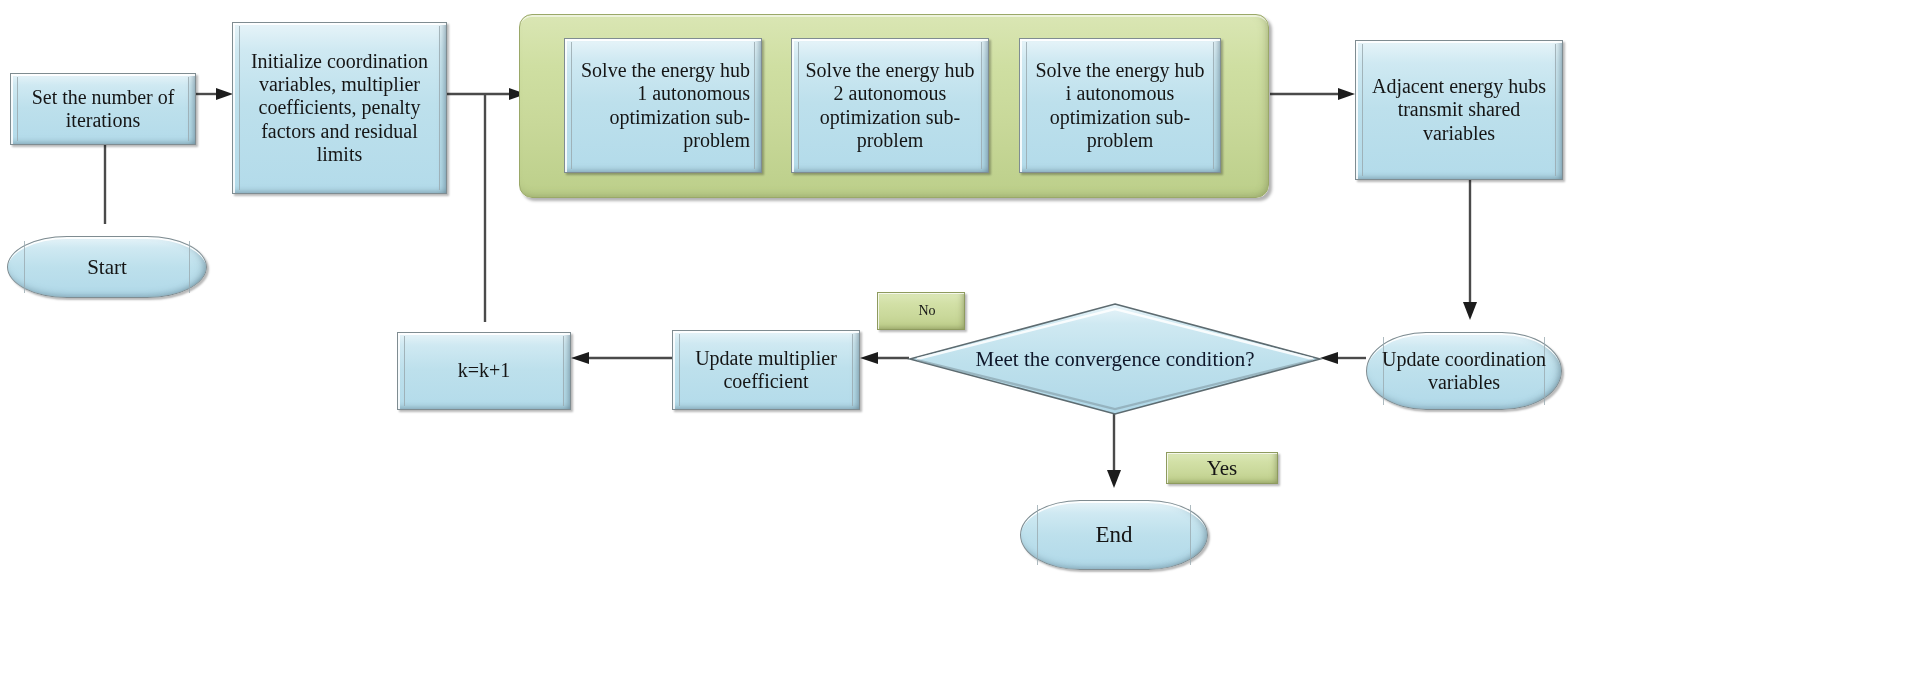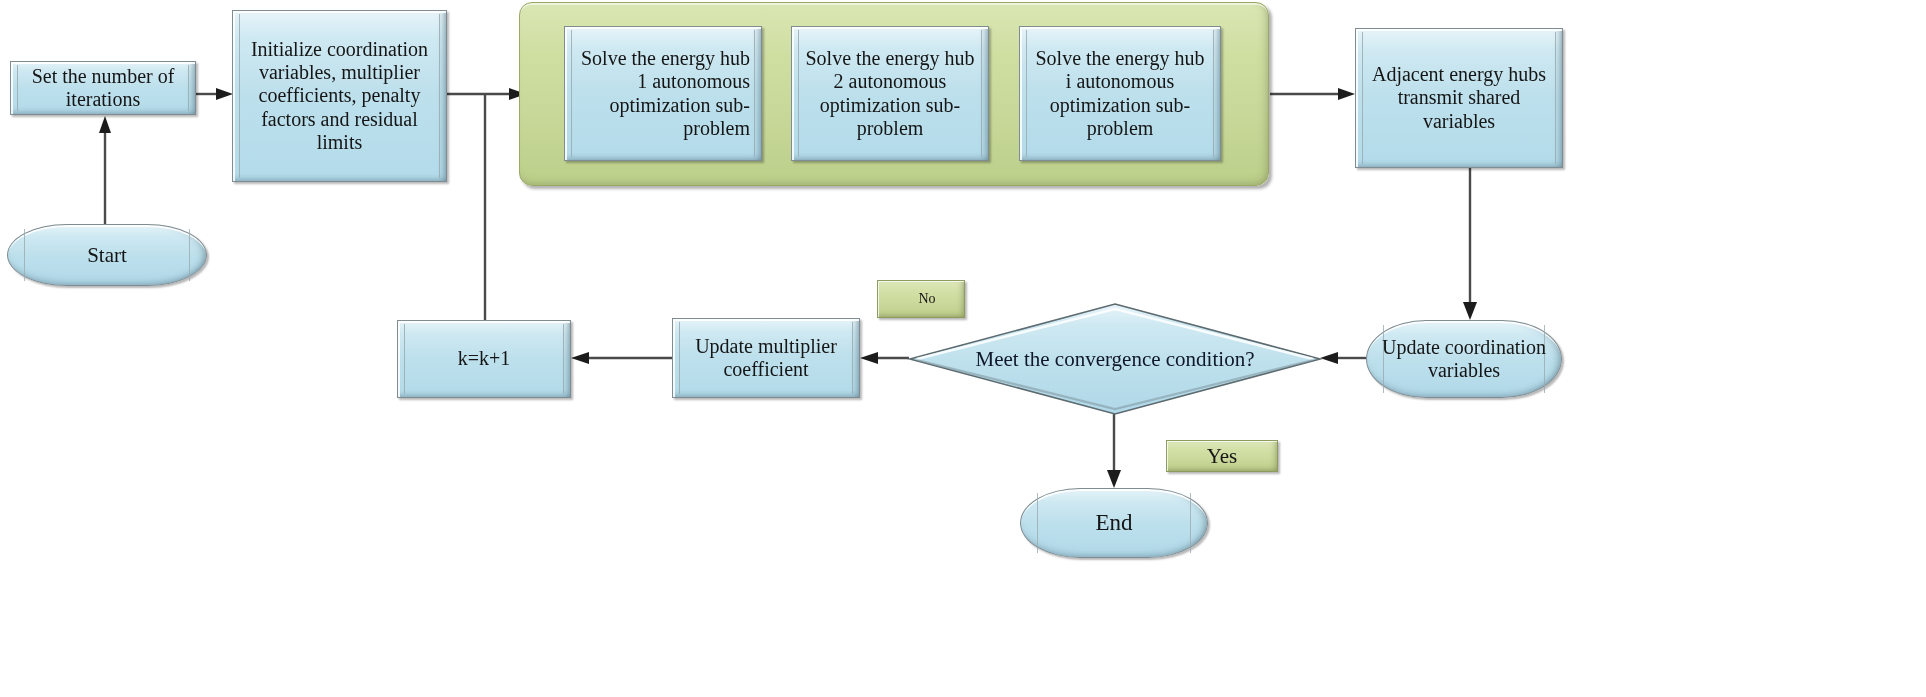--- a/index.html
+++ b/index.html
@@ -3,21 +3,21 @@
 <meta charset="utf-8">
 <style>
   html,body{margin:0;padding:0;background:#ffffff;}
   #canvas{
     position:relative;
     width:1926px;height:697px;
     background:#ffffff;
     font-family:"Liberation Serif","DejaVu Serif",serif;
     overflow:hidden;
   }
-  .node{position:absolute;box-sizing:border-box;}
+  .node{position:absolute;box-sizing:border-box;margin-top:12px;}
 
   
   .proc{
     background:linear-gradient(180deg,#e7f4f9 0%,#cfe9f2 16%,#bde0ec 48%,#b3dbea 100%);
     border:1px solid #7f8c91;
     box-shadow: inset 3px 0 0 -1px rgba(255,255,255,.85),
                 inset 0 3px 0 -1px rgba(255,255,255,.9),
                 inset -7px 0 7px -6px rgba(90,120,135,.75),
                 inset 0 -6px 6px -5px rgba(90,120,135,.6),
                 2px 2px 2px rgba(0,0,0,.28);
@@ -122,21 +122,21 @@
     <polygon class="arw" points="571,358 589,352 589,364"></polygon>
 
     <line class="lin" x1="1114" y1="412" x2="1114" y2="472"></line>
     <polygon class="arw" points="1114,488 1107,470 1121,470"></polygon>
   </svg>
 
   <div class="node term" style="left:7px;top:224px;width:200px;height:62px;font-size:21px;">
     <span class="txt">Start</span>
   </div>
 
-  <div class="node proc" style="left:10px;top:61px;width:186px;height:54px;font-size:20px;">
+  <div class="node proc" style="left:10px;top:61px;width:186px;height:72px;font-size:20px;">
     <span class="txt">Set the number of iterations</span>
   </div>
 
   <div class="node proc" style="left:232px;top:10px;width:215px;height:172px;font-size:20px;">
     <span class="txt">Initialize coordination variables, multiplier coefficients, penalty factors and residual limits</span>
   </div>
 
   <div class="node group" style="left:519px;top:2px;width:750px;height:184px;"></div>
 
   <div class="node proc" style="left:564px;top:26px;width:198px;height:135px;font-size:20px;text-align:right;">

